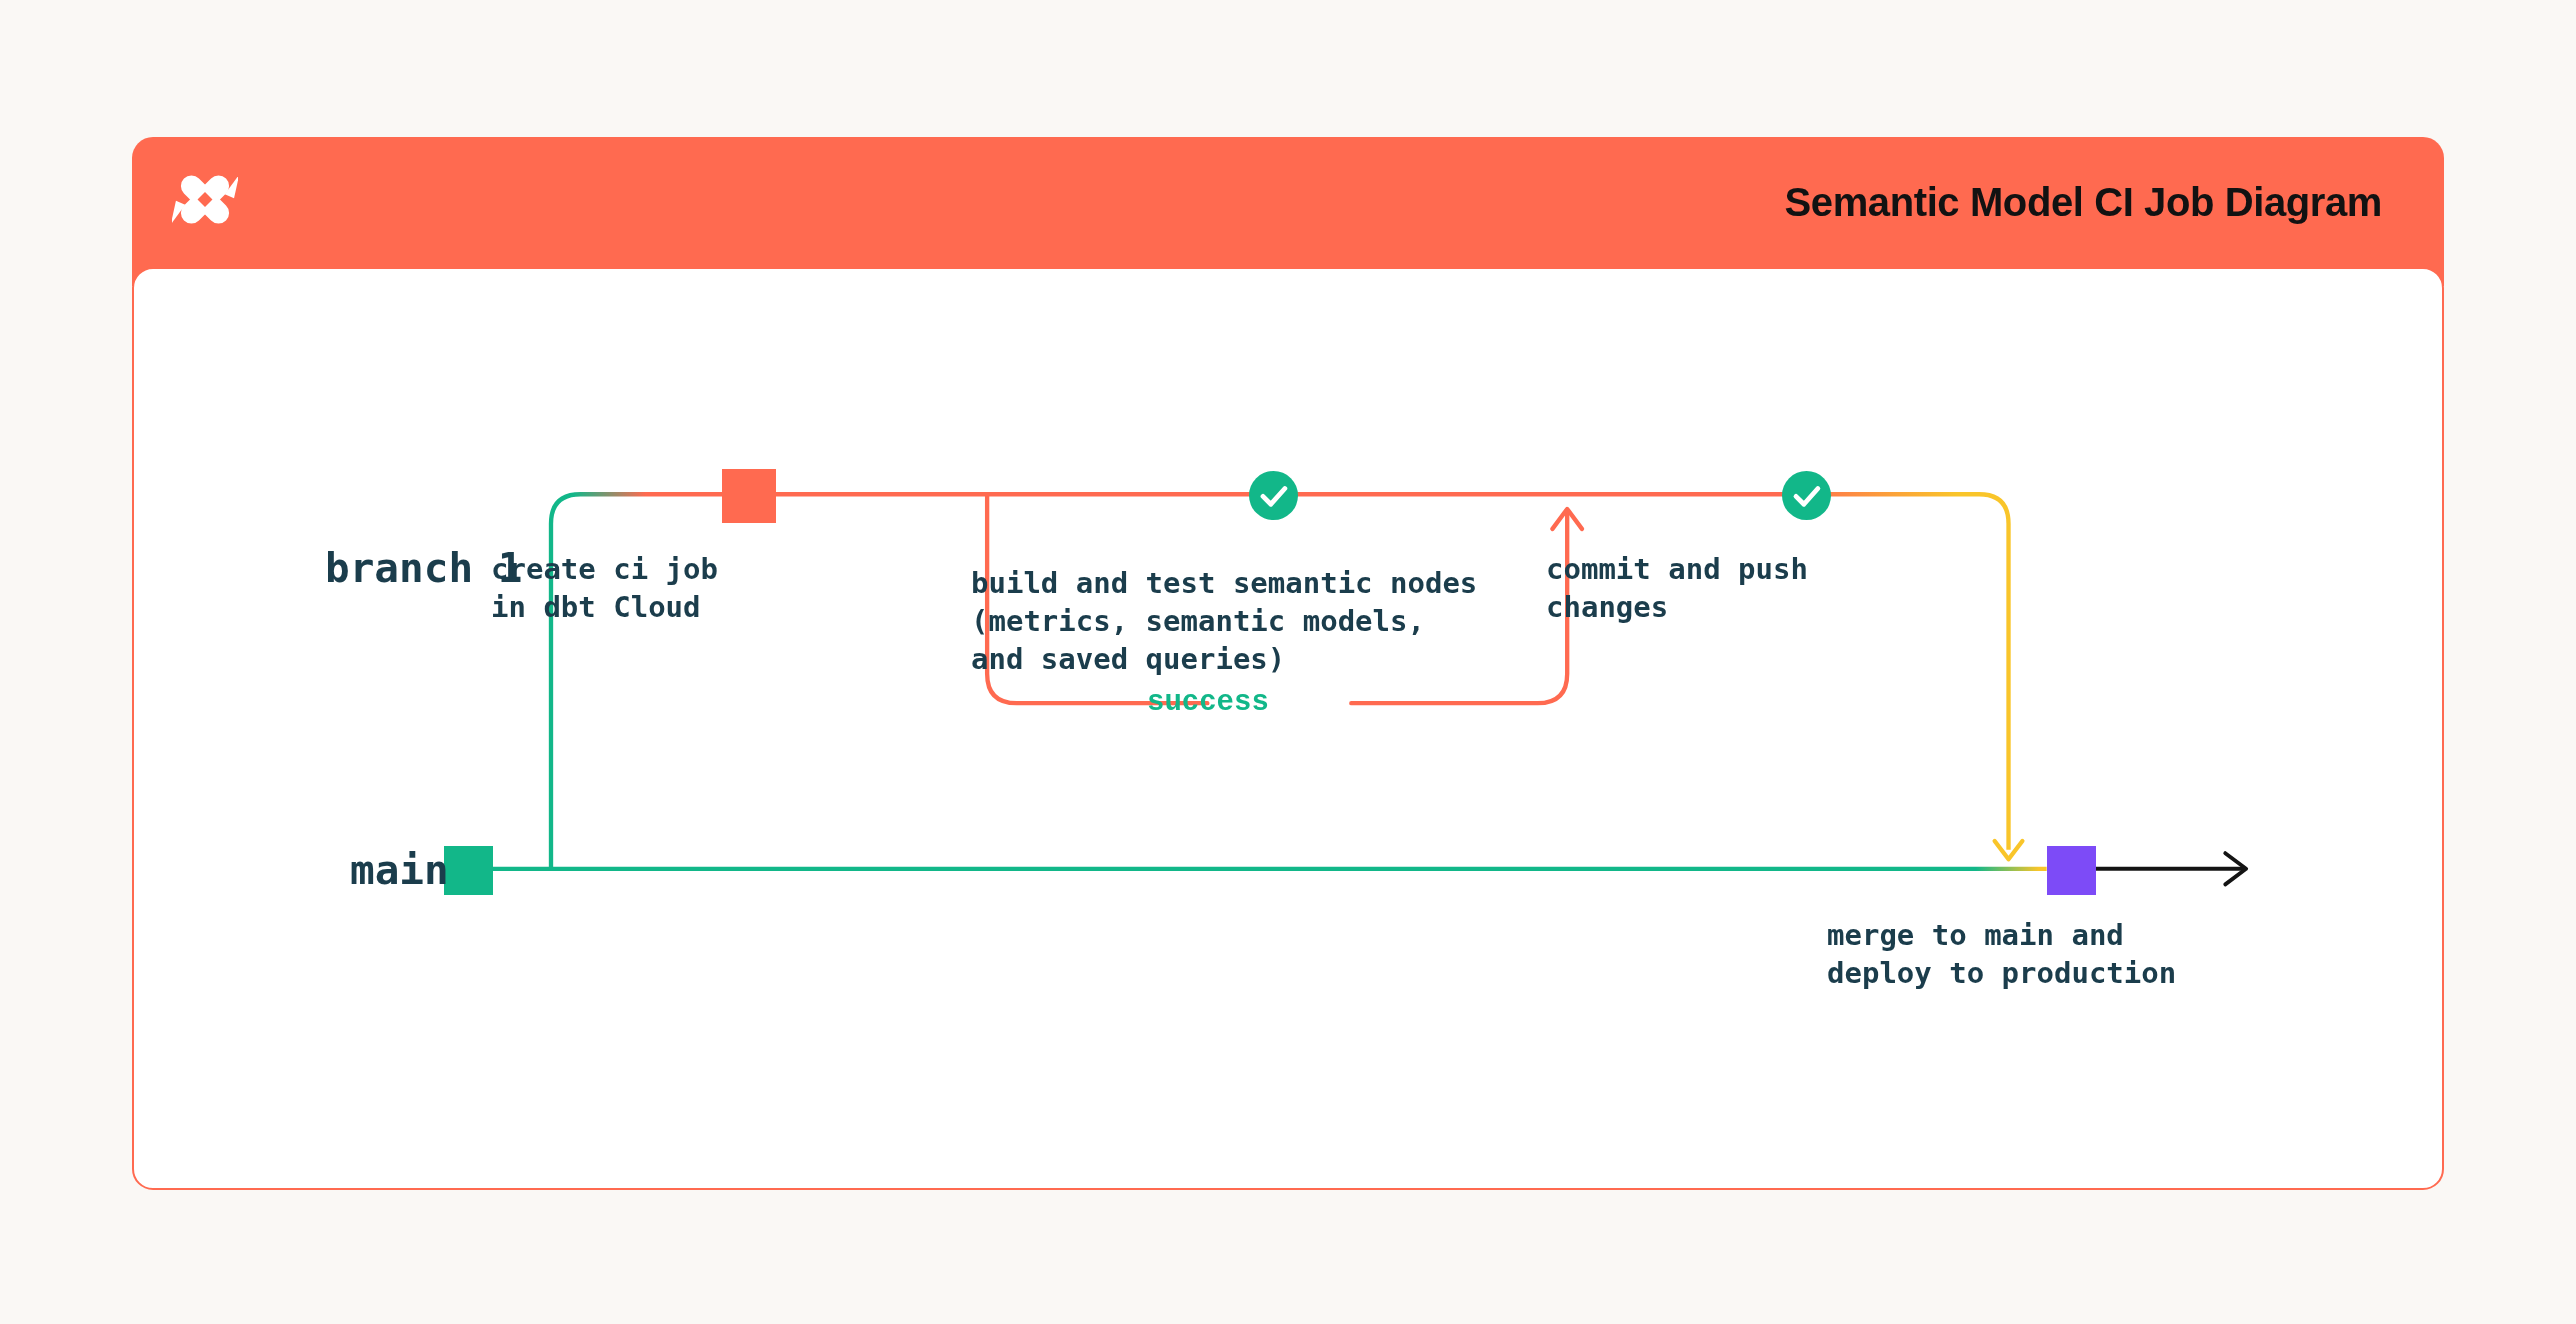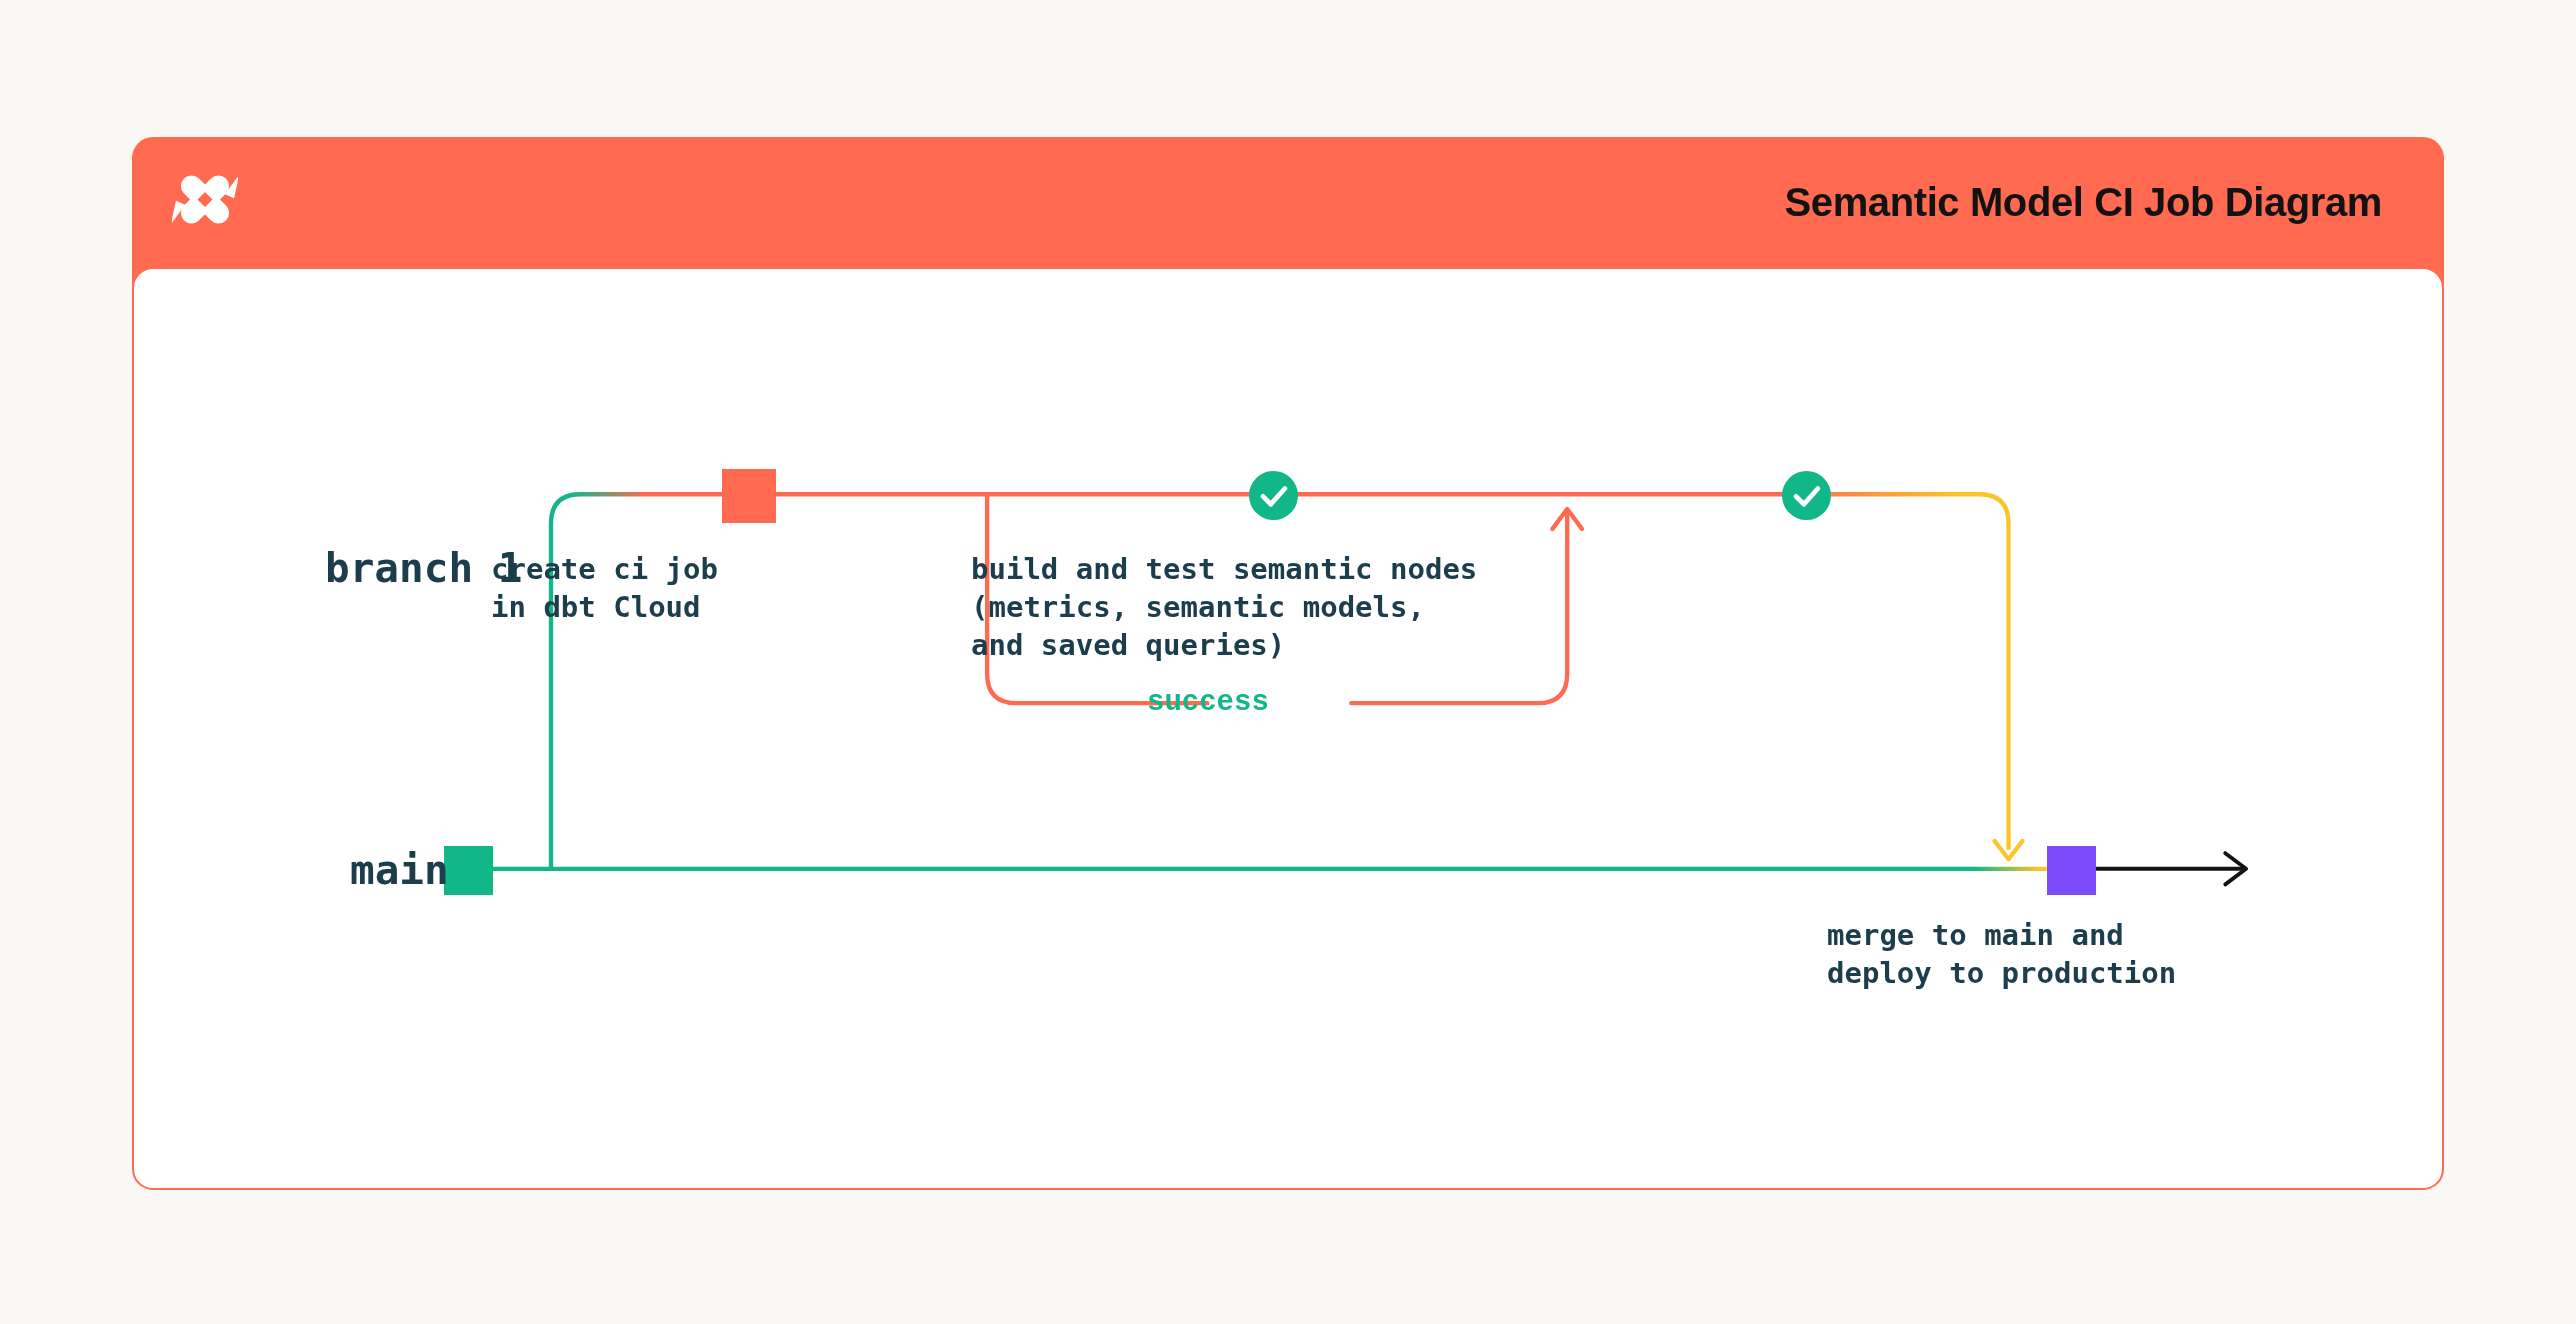--- a/index.html
+++ b/index.html
@@ -51,21 +51,21 @@
     position:absolute;z-index:3;font-weight:bold;font-size:41px;line-height:49px;
     color:var(--ink);white-space:pre;
   }
   .lane-branch{left:325px;top:544px;}
   .lane-main{left:323px;top:846px;margin-left:27px;}
   .steptext{
     position:absolute;z-index:3;font-weight:bold;font-size:29px;line-height:38px;
     color:var(--ink);white-space:pre-line;
   }
   .t-create{left:491px;top:550px;width:520px;}
-  .t-build{left:971px;top:550px;width:607px;}
+  .t-build{left:971px;top:564px;width:607px;}
   .t-commit{left:1546px;top:550px;width:520px;}
   .t-merge{left:1827px;top:916px;width:520px;}
   .t-success{left:1147px;top:684px;width:260px;color:var(--green);font-family:Liberation Mono, monospace;}
 </style>
 </head>
 <body>
 
 <div class="stage">
 
   <div class="card">
@@ -131,17 +131,19 @@
 
   <div class="lane-label lane-branch">branch 1</div>
   <div class="lane-label lane-main">main</div>
 
   <div class="steptext t-create">create ci job
 in dbt Cloud</div>
   <div class="steptext t-build">build and test semantic nodes
 (metrics, semantic models,
 and saved queries)</div>
   <div class="steptext t-success">success</div>
+  <div class="steptext t-commit">commit and push
+changes</div>
   <div class="steptext t-merge">merge to main and
 deploy to production</div>
 
 </div>
 
 
 </body></html>

